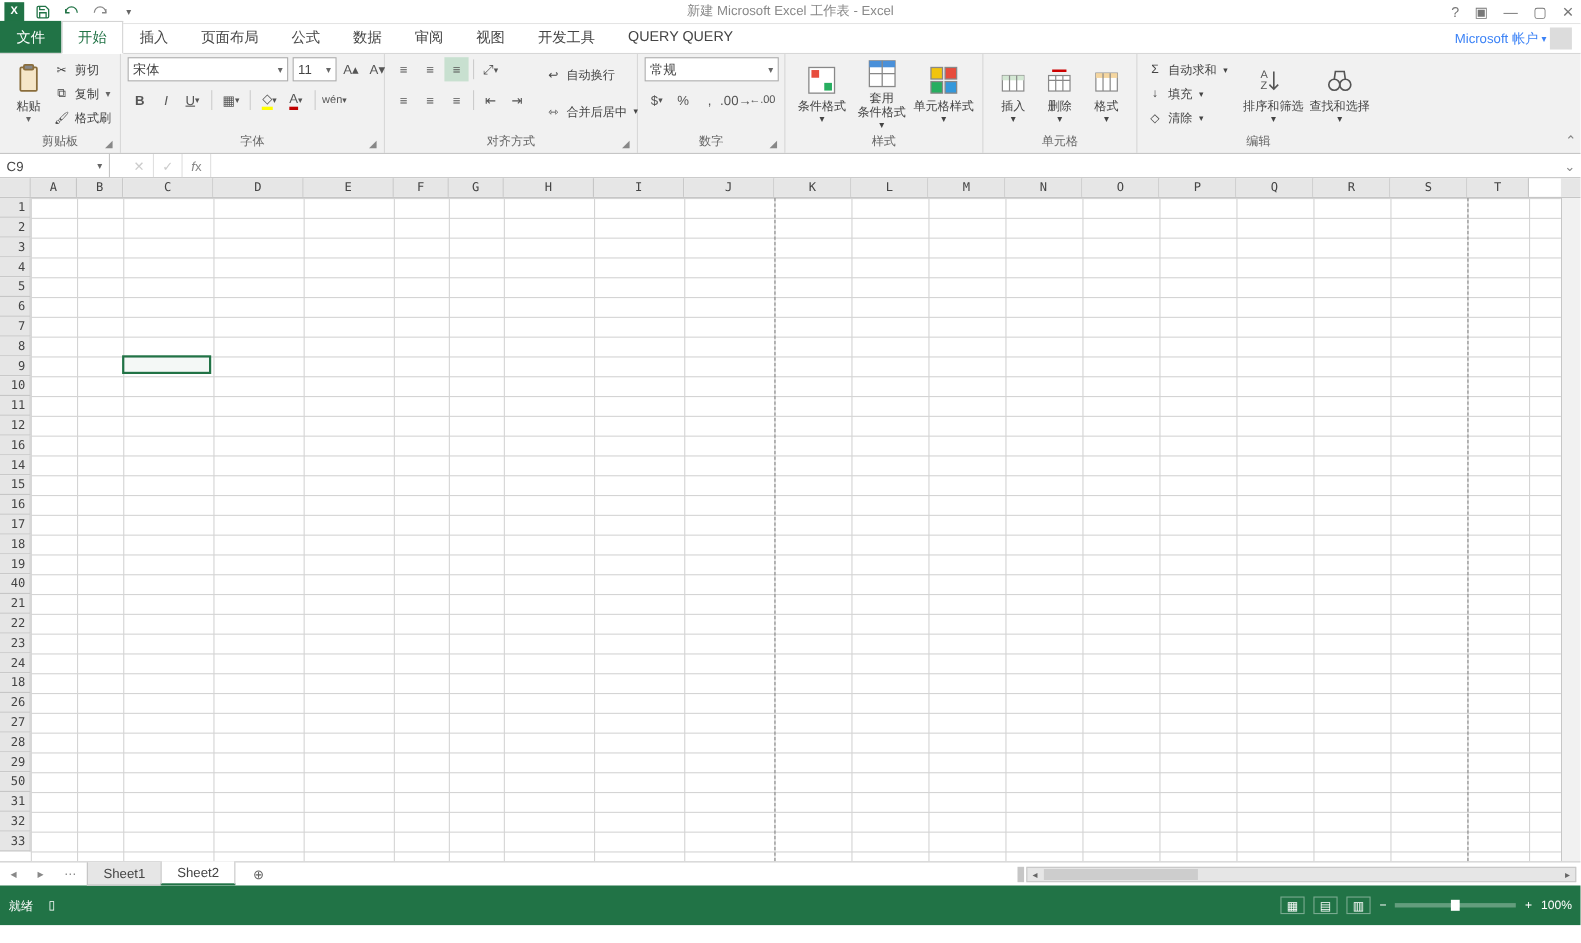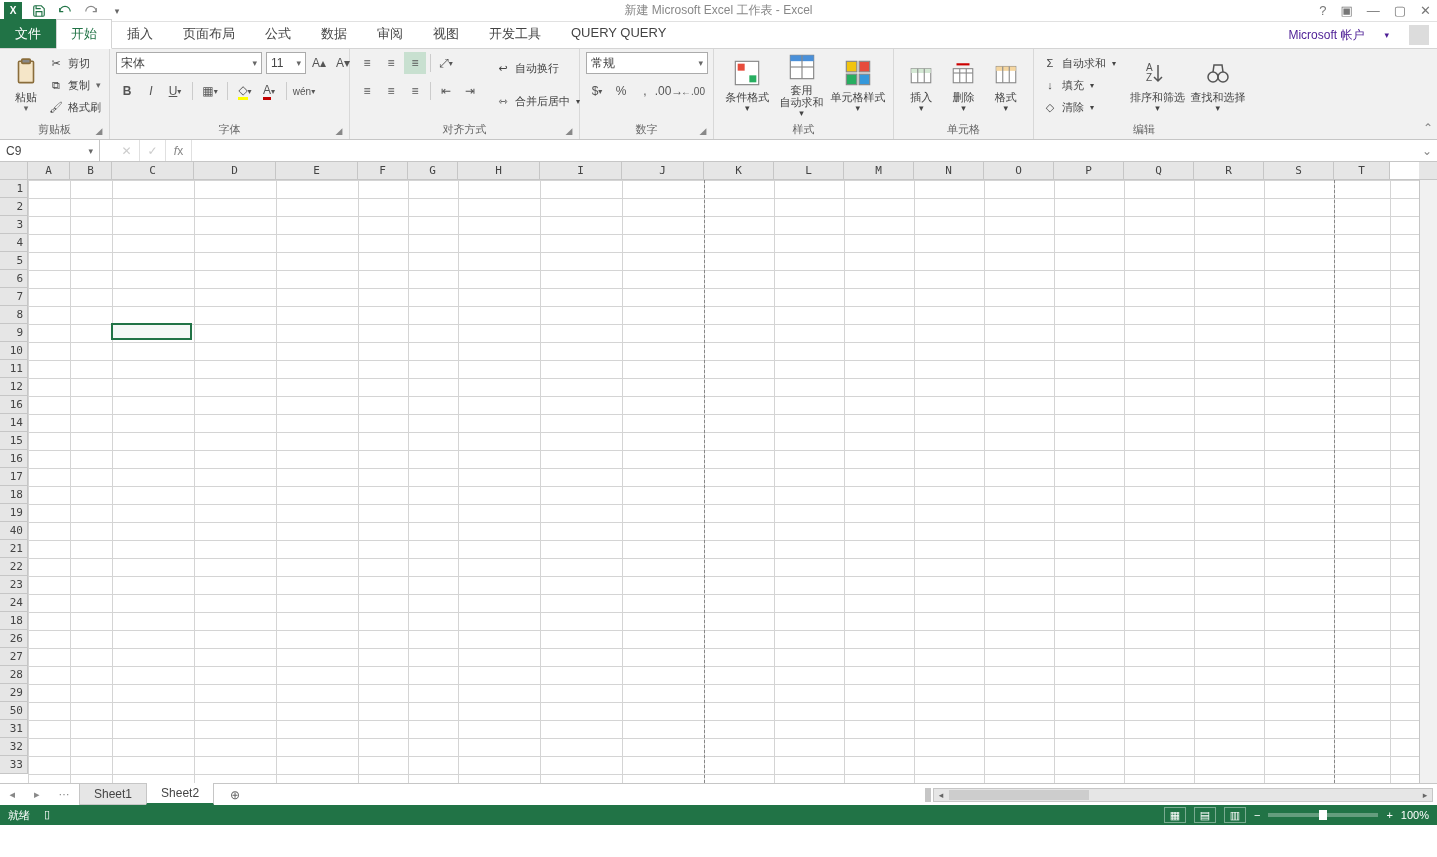--- a/index.html
+++ b/index.html
@@ -12,21 +12,21 @@
 .titlebar .qat .qat-btn { width: 18px; height: 18px; display: flex; align-items: center; justify-content: center; color: #217346; cursor: pointer; }
 .titlebar .title { position: absolute; left: 50%; transform: translateX(-50%); color: #888; font-size: 12px; }
 .titlebar .win-controls { position: absolute; right: 6px; display: flex; gap: 14px; color: #777; }
 .titlebar .win-controls span { cursor: pointer; font-size: 13px; }
 
 
 .tabs-row { height: 26px; background: #fff; display: flex; align-items: flex-end; position: relative; }
 .tab { padding: 5px 14px; font-size: 13px; color: #444; cursor: pointer; border: 1px solid transparent; border-bottom: none; }
 .tab.file { background: #217346; color: #fff; }
 .tab.active { background: #fff; color: #217346; border-color: #d4d4d4; border-bottom: 1px solid #fff; margin-bottom: -1px; }
-.account { position: absolute; right: 8px; top: 3px; display: flex; align-items: center; gap: 20px; color: #4c1d95; font-size: 12px; }
+.account { position: absolute; right: 8px; top: 3px; display: flex; align-items: center; gap: 3px; color: #3b82f6; font-size: 12px; }
 .account .avatar { width: 20px; height: 20px; background: #dcdcdc; }
 
 
 .ribbon { height: 92px; background: #f1f1f1; border-top: 1px solid #d4d4d4; border-bottom: 1px solid #c6c6c6; display: flex; }
 .group { border-right: 1px solid #d8d8d8; padding: 3px 6px 2px 6px; display: flex; flex-direction: column; position: relative; }
 .group-body { flex: 1; display: flex; align-items: flex-start; }
 .group-label { text-align: center; font-size: 11px; color: #666; height: 16px; line-height: 16px; position: relative; }
 .group-label .launcher { position: absolute; right: -2px; top: 2px; width: 12px; height: 12px; font-size: 9px; color: #888; cursor: pointer; }
 
 .big-btn { display: flex; flex-direction: column; align-items: center; justify-content: center; width: 44px; height: 66px; cursor: pointer; }
@@ -73,21 +73,21 @@
 .sheet-tabs { display: flex; align-items: flex-end; }
 .sheet-tab { padding: 3px 14px; border: 1px solid #c6c6c6; border-top: none; margin-left: -1px; background: #e6e6e6; font-size: 12px; cursor: pointer; }
 .sheet-tab.active { background: #fff; border-bottom: 2px solid #217346; }
 .add-sheet { width: 26px; display: flex; align-items: center; justify-content: center; color: #666; cursor: pointer; margin-left: 8px;}
 .hscroll-area { flex: 1; display: flex; align-items: center; justify-content: flex-end; padding-right: 4px; }
 .hscroll { width: 500px; height: 14px; background: #e6e6e6; border: 1px solid #c6c6c6; position: relative; }
 .hscroll .thumb { position: absolute; left: 1px; top: 1px; bottom: 1px; width: 140px; background: #cdcdcd; }
 .hscroll .arr { position: absolute; top: 0; bottom: 0; width: 14px; display:flex;align-items:center;justify-content:center;font-size:9px;color:#666;}
 
 
-.status-bar { height: 20px; background: #217346; color: #fff; display: flex; align-items: center; font-size: 11px; padding: 0 8px; justify-content: center; }
+.status-bar { height: 36px; background: #217346; color: #fff; display: flex; align-items: center; font-size: 11px; padding: 0 8px; justify-content: center; }
 .status-bar .left { display: flex; gap: 14px; }
 .status-bar .right { margin-left: auto; display: flex; align-items: center; gap: 8px; }
 .view-btn { width: 22px; height: 16px; border: 1px solid rgba(255,255,255,0.4); display:flex;align-items:center;justify-content:center;cursor:pointer;}
 .zoom-slider { width: 110px; height: 4px; background: rgba(255,255,255,0.3); position: relative; }
 .zoom-slider .thumb { position: absolute; left: 50%; top: -3px; width: 8px; height: 10px; background: #fff; transform: translateX(-50%);}
 
 svg { display: block; }
 </style>
 </head>
 <body>
@@ -293,21 +293,21 @@
       <div class="big-btn" style="width:56px;">
         <div class="icon">
             <svg width="28" height="28" viewBox="0 0 24 24">
               <rect x="2" y="2" width="20" height="20" fill="#fff" stroke="#888"></rect>
               <rect x="2" y="2" width="20" height="5" fill="#4a90d9"></rect>
               <line x1="2" y1="12" x2="22" y2="12" stroke="#888"></line>
               <line x1="12" y1="2" x2="12" y2="22" stroke="#888"></line>
             </svg>
           </div>
         <div class="lbl" style="white-space:pre;">套用
-自动求和</div>
+条件格式</div>
           <div style="font-size:9px;">▾</div>
       </div>
       <div class="big-btn" style="width:60px;">
         <div class="icon">
             <svg width="28" height="28" viewBox="0 0 24 24">
               <rect x="2" y="2" width="9" height="9" fill="#f1c40f" stroke="#888"></rect>
               <rect x="13" y="2" width="9" height="9" fill="#e74c3c" stroke="#888"></rect>
               <rect x="2" y="13" width="9" height="9" fill="#27ae60" stroke="#888"></rect>
               <rect x="13" y="13" width="9" height="9" fill="#3498db" stroke="#888"></rect>
             </svg>

